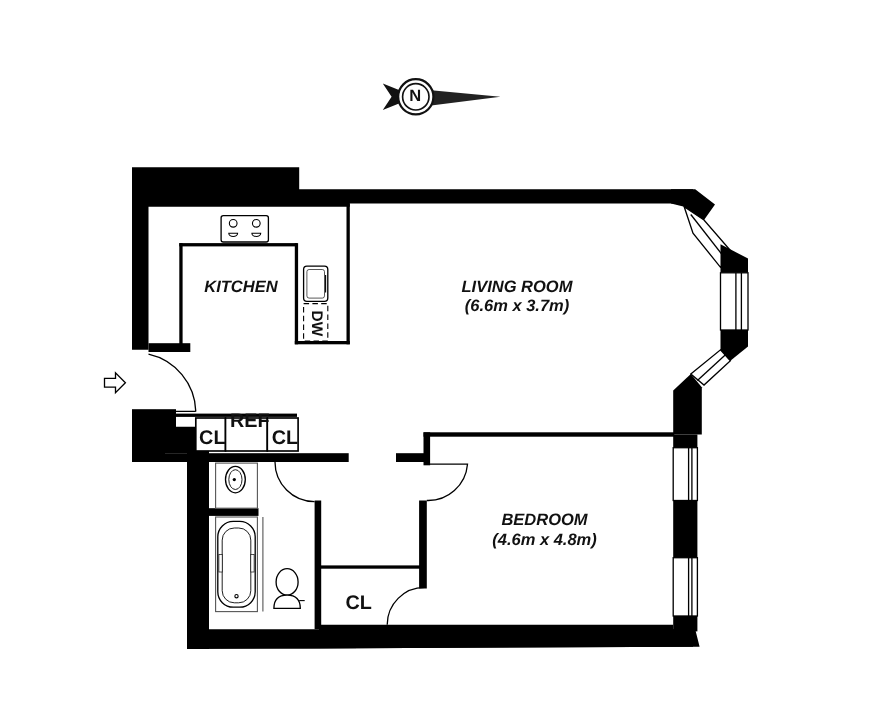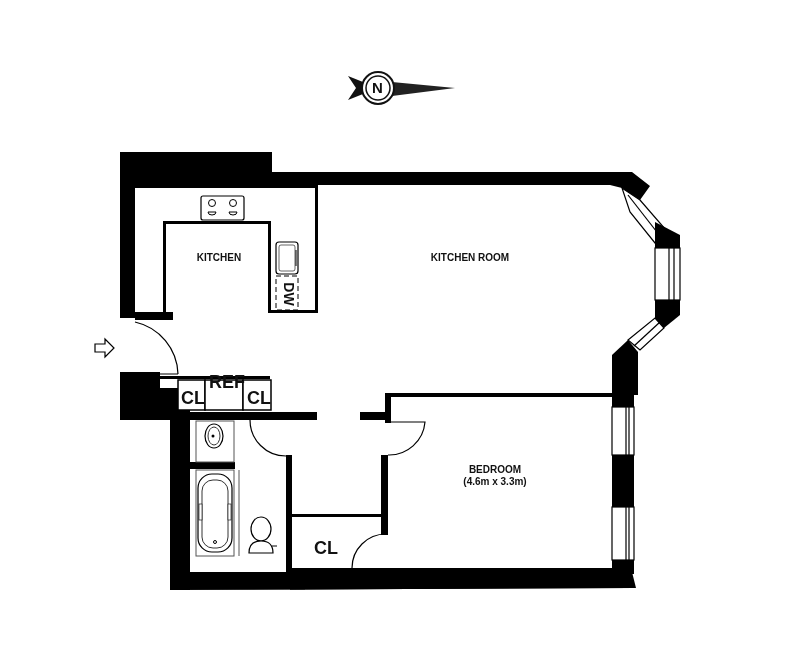--- a/index.html
+++ b/index.html
@@ -1,20 +1,20 @@
 <!DOCTYPE html>
 <html><head>
   <meta charset="utf-8">
   <style>
     html, body { margin: 0; padding: 0; background: #ffffff; }
     body { width: 800px; height: 660px; position: relative; overflow: hidden; font-family: "Liberation Sans", sans-serif; }
     #plan { position: absolute; left: 0; top: 0; width: 800px; height: 660px; }
     .room-label { position: absolute; text-align: center; font-family: "Liberation Sans", sans-serif; font-weight: bold; color: #111; line-height: 1.22; }
     .room-label div { white-space: nowrap; }
-    .lbl-lg { font-size: 10px; }
+    .lbl-lg { font-size: 15px; font-style: italic; }
     .lbl-sm { font-size: 18px; font-weight: bold; position: absolute; color: #111; font-family: "Liberation Sans", sans-serif; }
     .compass-n { position: absolute; font-family: "Liberation Sans", sans-serif; font-weight: bold; font-size: 15px; color: #111; }
   </style>
 </head>
 <body>
 
 <svg id="plan" viewBox="0 0 800 660" xmlns="http://www.w3.org/2000/svg">
 
   <g>
     <polygon points="348,76 378,88 348,100 356,88" fill="#111"></polygon>
@@ -163,25 +163,26 @@
   </g>
 </svg>
 
 <div class="compass-n" style="left:372px; top:79px;">N</div>
 
 <div class="room-label lbl-lg" style="left:172px; top:252px; width:94px;">
   <div>KITCHEN</div>
 </div>
 
 <div class="room-label lbl-lg" style="left:380px; top:252px; width:180px;">
-  <div>KITCHEN ROOM</div>
+  <div>LIVING ROOM</div>
+  <div>(6.6m x 3.7m)</div>
 </div>
 
 <div class="room-label lbl-lg" style="left:420px; top:464px; width:150px;">
   <div>BEDROOM</div>
-  <div>(4.6m x 3.3m)</div>
+  <div>(4.6m x 4.8m)</div>
 </div>
 
 <div class="lbl-sm" style="left:181px; top:388px;">CL</div>
 <div class="lbl-sm" style="left:209px; top:372px;">REF</div>
 <div class="lbl-sm" style="left:247px; top:388px;">CL</div>
 <div class="lbl-sm" style="left:314px; top:538px;">CL</div>
 <div class="lbl-sm" style="left:277px; top:286px; transform: rotate(90deg); transform-origin: center; font-size:14px;">DW</div>
 
 </body></html>

